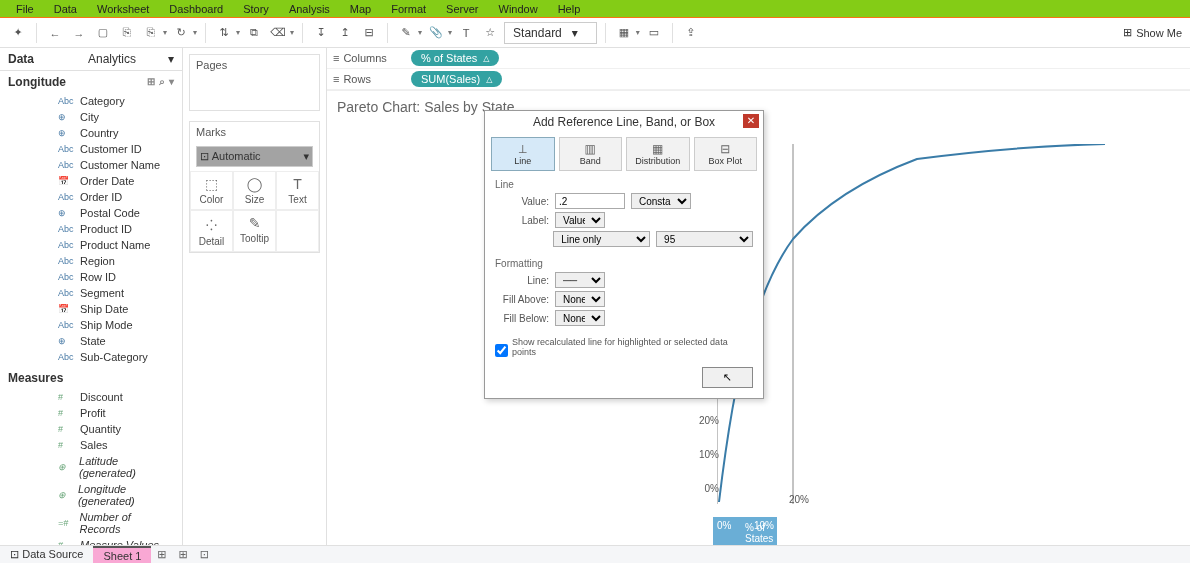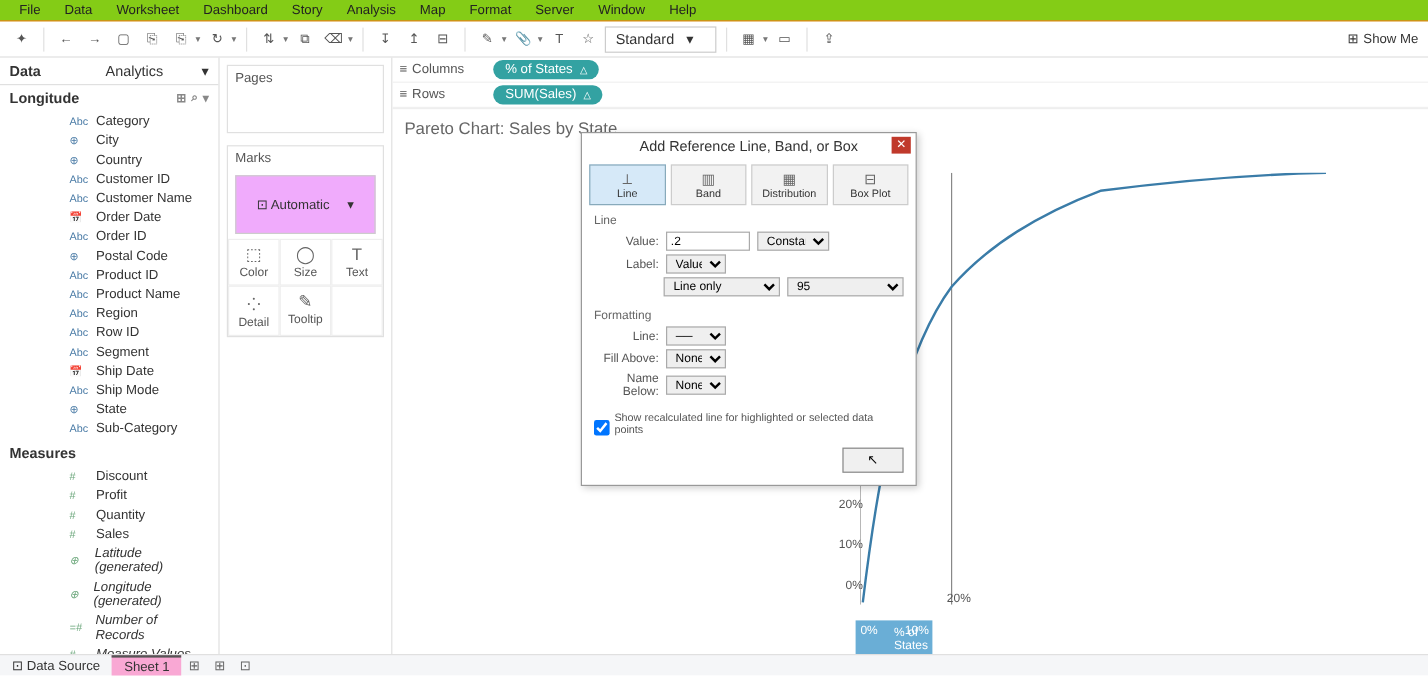--- a/index.html
+++ b/index.html
@@ -29,21 +29,21 @@
 .field .ico { width: 16px; font-size: 9px; color: #6a9fb5; }
 .field.dim .ico { color: #4a7ba6; }
 .field.meas .ico { color: #6aa67a; }
 .field.meas { color: #333; }
 .italic { font-style: italic; }
 
 .midcol { width: 144px; border-right: 1px solid #e0e0e0; padding: 6px; display: flex; flex-direction: column; gap: 10px; }
 .card { border: 1px solid #e0e0e0; background: #fff; }
 .card-title { padding: 4px 6px; font-size: 11px; color: #555; }
 .card-body { padding: 4px 6px; }
-.marks-select { width: 100%; border: 1px solid #ccc; padding: 17px; font-size: 11px; background: #f0abfc; display: flex; justify-content: space-between; align-items: flex-end; }
+.marks-select { width: 100%; border: 1px solid #ccc; padding: 3px; font-size: 11px; background: #a3a3a3; display: flex; justify-content: space-between; align-items: flex-end; }
 .marks-grid { display: grid; grid-template-columns: 1fr 1fr 1fr; text-align: center; }
 .marks-cell { border: 1px solid #eee; padding: 4px 2px; font-size: 10px; color: #555; }
 .marks-cell .mi { font-size: 14px; display: block; margin-bottom: 2px; color: #666; }
 
 .viz { flex: 1; display: flex; flex-direction: column; position: relative; }
 .shelves { border-bottom: 1px solid #eee; }
 .shelf-row { display: flex; align-items: center; padding: 2px 6px; gap: 8px; border-bottom: 1px solid #f0f0f0; }
 .shelf-label { font-size: 11px; color: #555; display: flex; align-items: center; gap: 4px; width: 70px; }
 .pill { background: #33a2a2; color: #fff; border-radius: 10px; padding: 2px 10px; font-size: 11px; display: flex; align-items: center; gap: 6px; }
 .pill .tri { font-size: 8px; }
@@ -378,21 +378,21 @@
     <div class="sh">Formatting</div>
     <div class="form-row">
       <span class="lbl">Line:</span>
       <select style="width:50px"><option>──</option></select>
     </div>
     <div class="form-row">
       <span class="lbl">Fill Above:</span>
       <select style="width:50px"><option>None</option></select>
     </div>
     <div class="form-row">
-      <span class="lbl">Name Below:</span>
+      <span class="lbl">Fill Below:</span>
       <select style="width:50px"><option>None</option></select>
     </div>
   </div>
   <div class="dlg-section">
     <label style="display:flex;gap:4px;align-items:flex-end;font-size:9px">
       <input type="checkbox" checked="" style="">
         <span>Show recalculated line for highlighted or selected data points</span>
     </label>
   </div>
   <button class="dlg-btn">↖</button>

